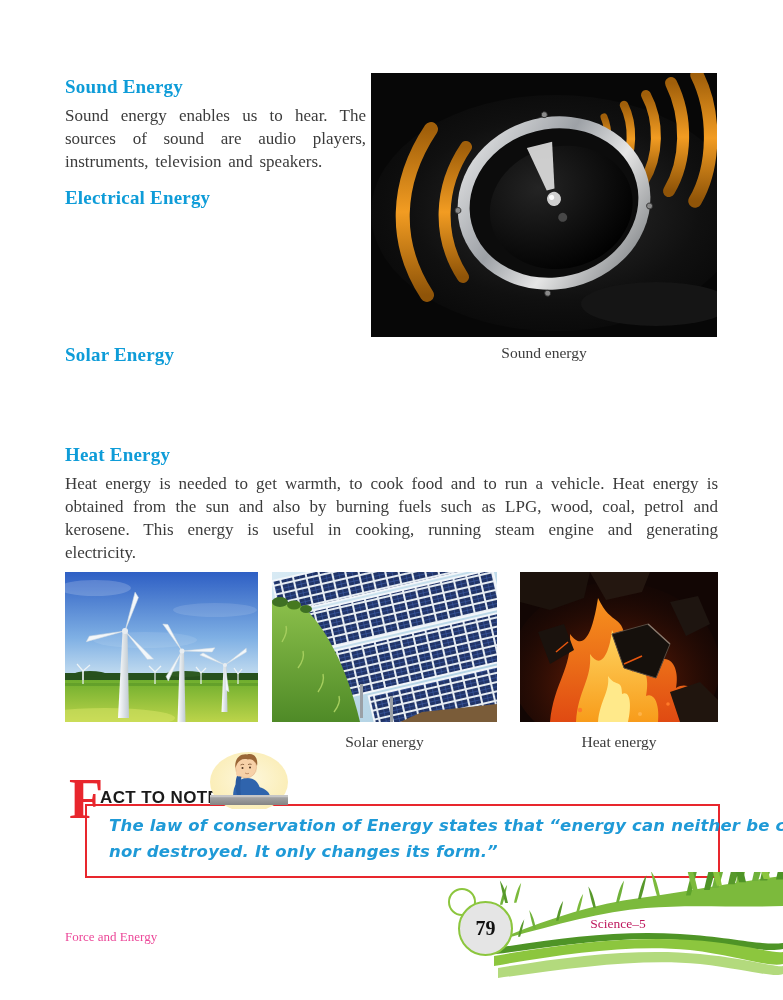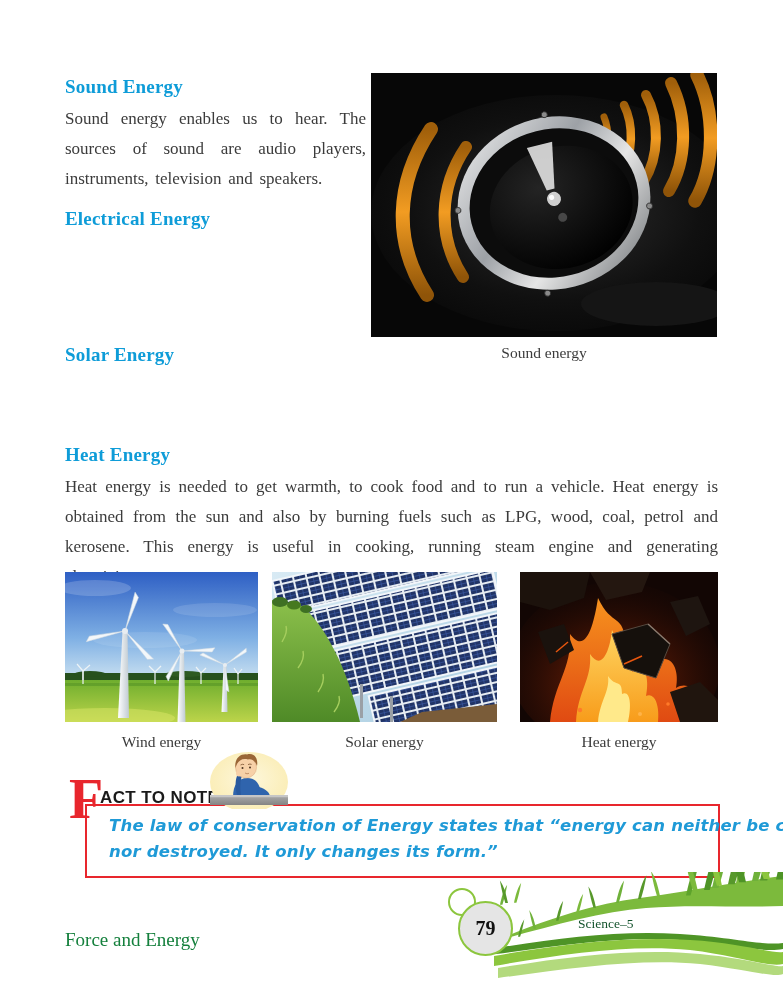--- a/index.html
+++ b/index.html
@@ -1,20 +1,20 @@
 <!DOCTYPE html>
 <html><head>
 <meta charset="utf-8">
 <style>
   html,body{margin:0;padding:0}
   body{width:783px;height:1000px;background:#ffffff;position:relative;overflow:hidden;
        font-family:"Liberation Serif",serif;color:#3B3B3B}
   .hd{margin:0 0 6px;font-size:19px;font-weight:700;color:#0E9CD8;letter-spacing:.2px;
       font-family:"Liberation Serif",serif}
-  .body{margin:0;font-size:17px;line-height:30px}
+  .body{margin:0;font-size:17px;line-height:23px}
   .jtxt{text-align:justify}
   .left-col{position:absolute;left:65px;top:76px;width:301px}
   .left-col .body{word-spacing:2.5px;margin-bottom:7px}
   .left-col .hd2{margin-top:14px}
   figure{margin:0}
   .sound-fig{position:absolute;left:371px;top:73px;width:346px}
   .fig-img{display:block;width:100%}
   .figcap{text-align:center;font-size:15.5px;color:#3B3B3B;margin-top:7px}
   .wide{position:absolute;left:65px;width:653px}
   .solar-sec{top:344px}
@@ -29,30 +29,30 @@
             border:2px solid #E8262D;background:#fff}
   .note-text{position:absolute;left:22px;top:7px;font-family:"DejaVu Sans",sans-serif;
              font-style:italic;font-weight:600;font-size:16.5px;line-height:26px;
              color:#1F9AD7;letter-spacing:.2px;white-space:nowrap}
   .note-text span{display:block}
   .dropcap{position:absolute;left:69px;top:771px;font-size:56px;line-height:1;font-weight:700;
            color:#E8262D;font-family:"Liberation Serif",serif}
   .note-label{position:absolute;left:100px;top:788px;font-family:"Liberation Sans",sans-serif;
               font-size:17px;font-weight:700;color:#1A1A1A;letter-spacing:.4px}
   .boy{position:absolute;left:204px;top:749px;width:90px;height:60px}
-  .chapter-label{position:absolute;left:65px;top:929px;font-size:19px;color:#15803d}
+  .chapter-label{position:absolute;left:65px;top:929px;font-size:13px;color:#ec4899}
   .grass{position:absolute;left:440px;top:872px;width:343px;height:112px;z-index:1}
   .page-circle-small{position:absolute;left:448px;top:888px;width:24px;height:24px;
                      border:2px solid #8CC63E;border-radius:50%;background:#fff;z-index:2}
   .page-circle{position:absolute;left:458px;top:901px;width:51px;height:51px;
                border:2.5px solid #8CC63E;border-radius:50%;background:#e5e5e5;display:flex;
                align-items:center;justify-content:center;font-size:20px;font-weight:700;
                color:#111;z-index:3}
-  .book-label{position:absolute;left:578px;top:916px;width:80px;
-              font-size:13.5px;color:#14532d;z-index:3}
+  .book-label{position:absolute;left:578px;top:916px;width:80px;text-align:center;
+              font-size:13.5px;color:#be185d;z-index:3}
 </style>
 </head>
 <body>
 
 <div>
 
   <section class="left-col">
     <h3 class="hd">Sound Energy</h3>
     <p class="body jtxt">Sound energy enables us to hear. The sources of sound are audio players, instruments, television and speakers.</p>
     <h3 class="hd hd2">Electrical Energy</h3>
@@ -189,21 +189,20 @@
       <g>
         <polygon points="158.5,93 161.5,93 162.5,140 156.5,140" fill="url(#w-pole)"></polygon>
         <g transform="rotate(55 160 93)" fill="#F3F7FA" stroke="#D4DCE2" stroke-width=".5">
           <polygon points="160,93 158.4,66 161.6,68"></polygon>
           <polygon points="160,93 158.4,66 161.6,68" transform="rotate(120 160 93)"></polygon>
           <polygon points="160,93 158.4,66 161.6,68" transform="rotate(240 160 93)"></polygon>
         </g>
         <circle cx="160" cy="93" r="2" fill="#E8EDF1"></circle>
       </g>
     </svg>
-    <figcaption class="figcap">Wind energy</figcaption>
   </figure>
 
   <figure class="figure fig-solar">
     <svg class="fig-img" viewBox="0 0 225 150" width="225" height="150">
       <defs>
         <linearGradient id="so-sky" x1="0" y1="0" x2="1" y2="1">
           <stop offset="0%" stop-color="#D8EAF4"></stop>
             <stop offset="100%" stop-color="#A8CCE0"></stop>
         </linearGradient>
         <linearGradient id="so-grass" x1="0" y1="0" x2="0" y2="1">

